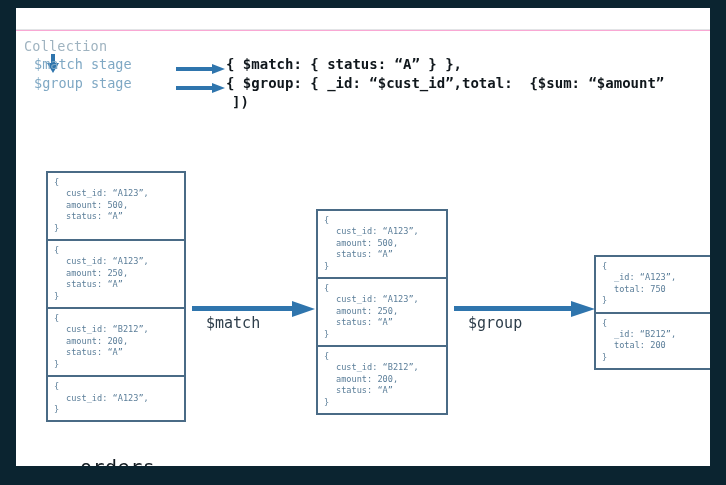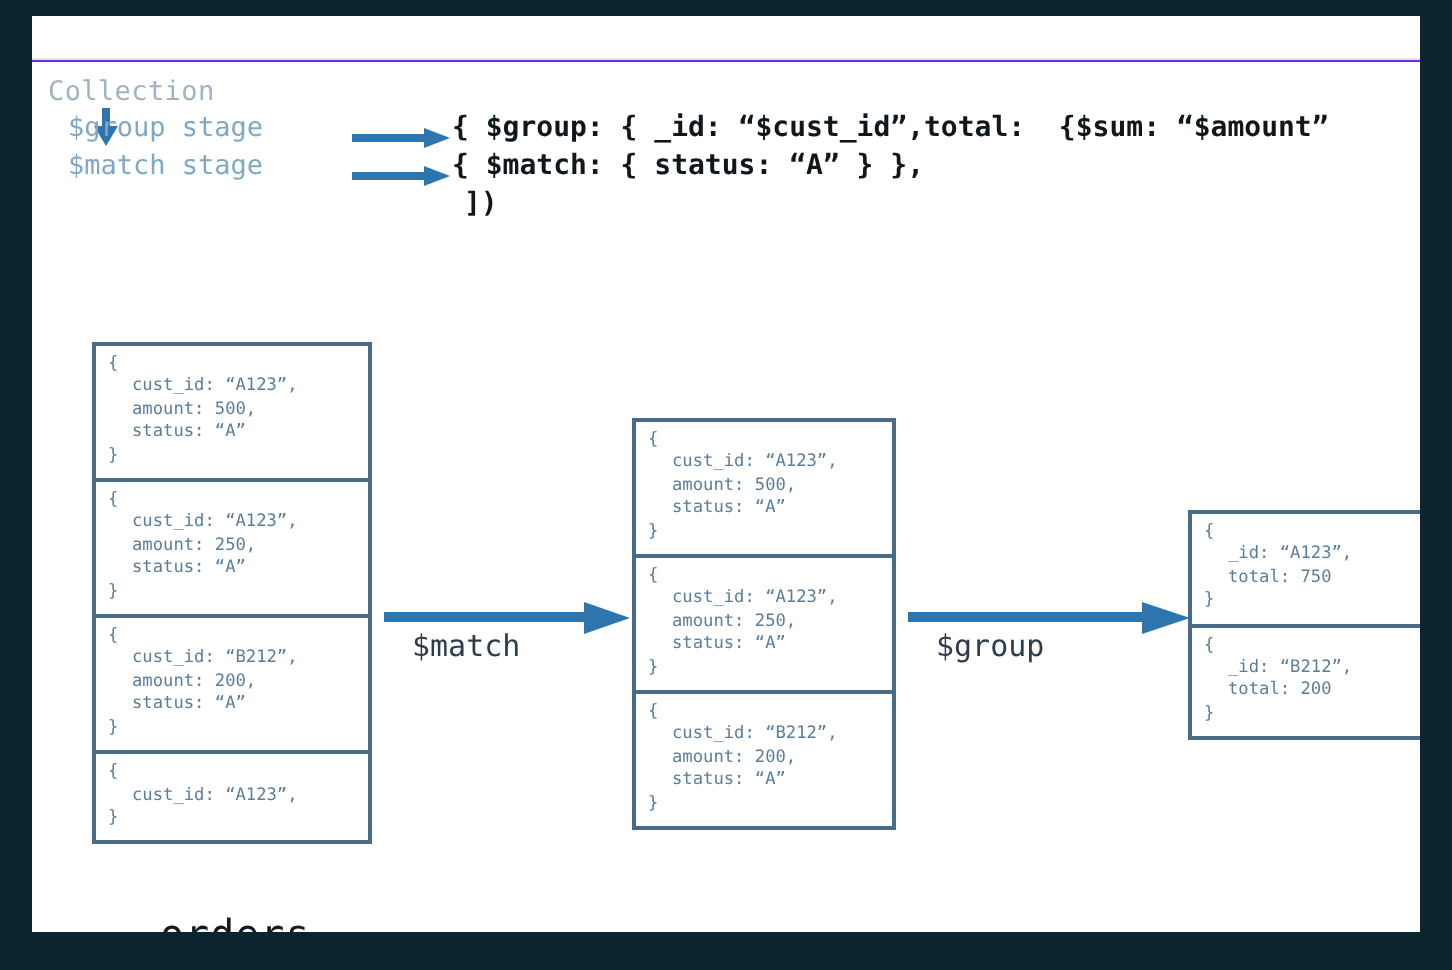--- a/index.html
+++ b/index.html
@@ -15,21 +15,21 @@
     font-family: "DejaVu Sans Mono", "Liberation Mono", monospace;
   }
 
   
   .frame {
     position: absolute;
     left: 16px;
     top: 8px;
     width: 694px;
     height: 458px;
-    background: #6d28d9;
+    background: #f9a8d4;
   }
 
   .top-strip {
     position: absolute;
     left: 0; top: 0;
     width: 100%;
     height: 22px;
     background: #ffffff;
     border-bottom: 1px solid #e2e4e6;
   }
@@ -191,44 +191,44 @@
 
       <div class="code-line lbl-collection">Collection</div>
 
       <div class="down-arrow">
         <svg width="14" height="20" viewBox="0 0 14 20">
           <rect x="5" y="0" width="4" height="11" fill="#2f75ad"></rect>
           <polygon points="1,9 13,9 7,19" fill="#2f75ad"></polygon>
         </svg>
       </div>
 
+
+      <div class="stage-row">
+        <span class="stage-label">$match stage</span>
+        <span class="stage-arrow">
+          <svg width="50" height="12" viewBox="0 0 50 12">
+            <rect x="0" y="4" width="38" height="4" fill="#2f75ad"></rect>
+            <polygon points="36,1 36,11 49,6" fill="#2f75ad"></polygon>
+          </svg>
+        </span>
+        <span class="stage-body">{ $match: { status: “A” } },</span>
+      </div>
 
       <div class="stage-row">
         <span class="stage-label">$group stage</span>
         <span class="stage-arrow">
           <svg width="50" height="12" viewBox="0 0 50 12">
             <rect x="0" y="4" width="38" height="4" fill="#2f75ad"></rect>
             <polygon points="36,1 36,11 49,6" fill="#2f75ad"></polygon>
           </svg>
         </span>
         <span class="stage-body">{ $group: { _id: “$cust_id”,total:  {$sum: “$amount”</span>
       </div>
 
       <div class="stage-row">
-        <span class="stage-label">$match stage</span>
-        <span class="stage-arrow">
-          <svg width="50" height="12" viewBox="0 0 50 12">
-            <rect x="0" y="4" width="38" height="4" fill="#2f75ad"></rect>
-            <polygon points="36,1 36,11 49,6" fill="#2f75ad"></polygon>
-          </svg>
-        </span>
-        <span class="stage-body">{ $match: { status: “A” } },</span>
-      </div>
-
-      <div class="stage-row">
         <span class="code-tail">])</span>
       </div>
     </div>
 
     <div class="col" id="col-orders">
 
       <div class="doc">
         <div class="doc-line brace">{</div>
         <div class="doc-line indent">cust_id: “A123”,</div>
         <div class="doc-line indent">amount: 500,</div>

